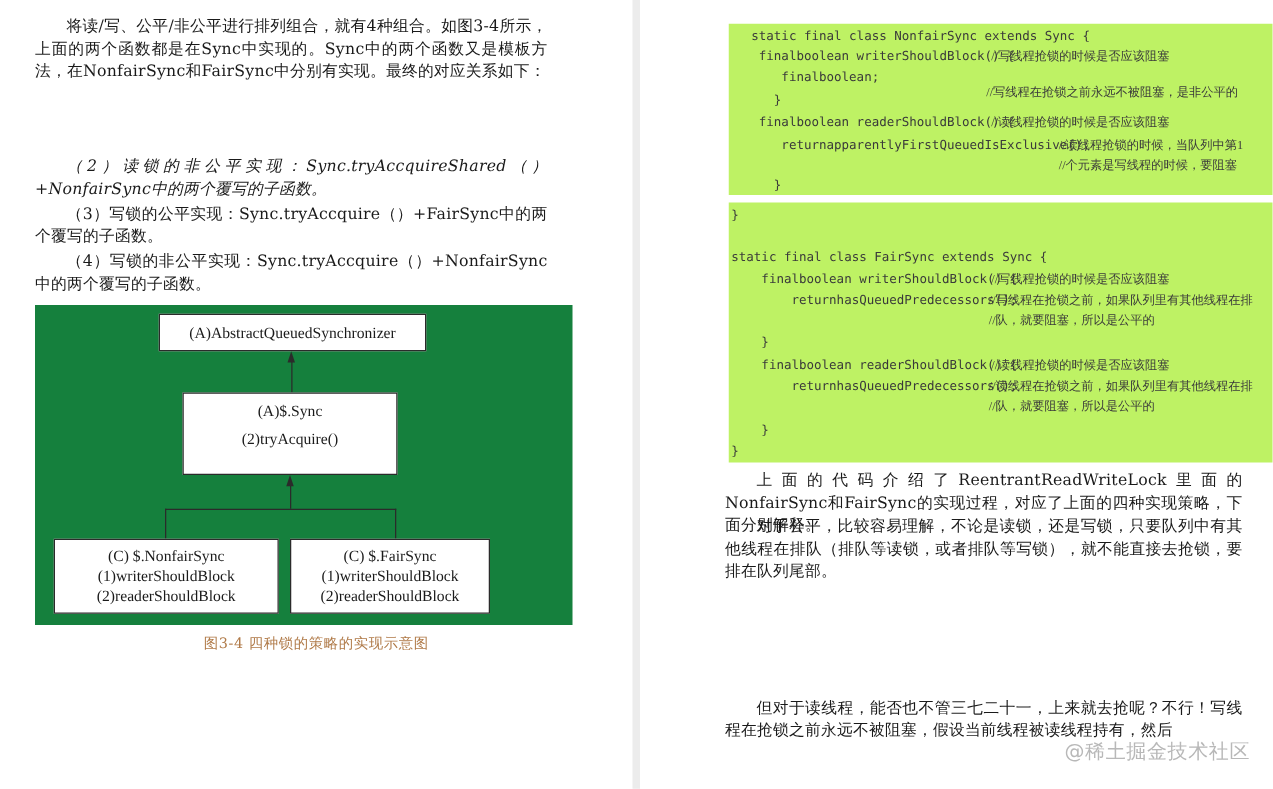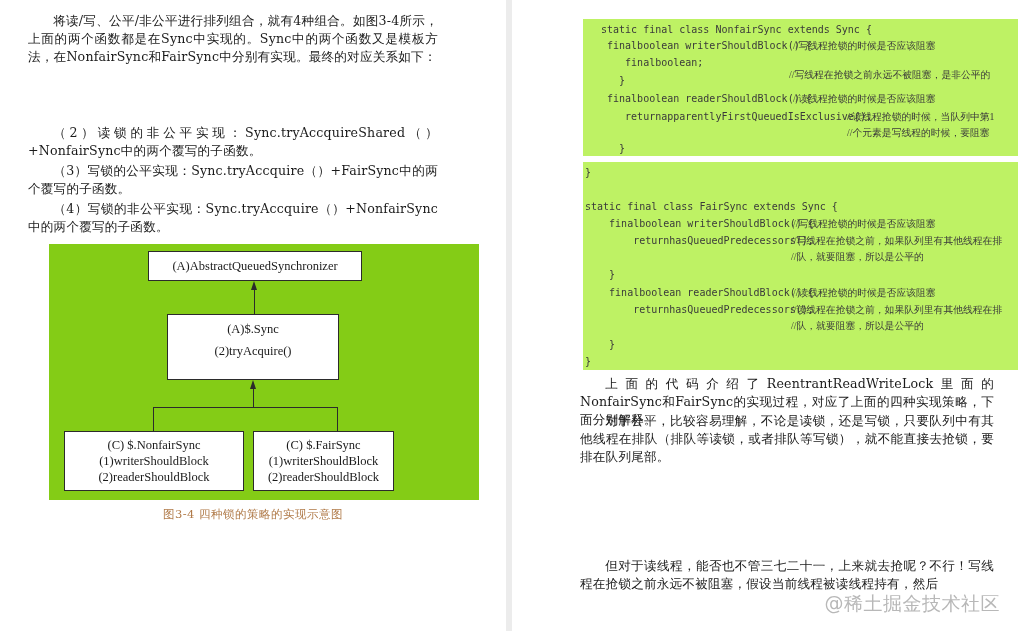--- a/index.html
+++ b/index.html
@@ -16,21 +16,21 @@
   .page-right { left: 512px; width: 506px; }
 
   .para {
     position: absolute; margin: 0;
     font-size: 12.6px; line-height: 18.2px;
     text-indent: 2em; text-align: justify;
     letter-spacing: 0.2px;
   }
 
   
-  .diagram { position: absolute; left: 49px; top: 244px; width: 430px; height: 256px; background: #84cc16; }
+  .diagram { position: absolute; left: 28px; top: 244px; width: 430px; height: 256px; background: #15803d; }
   .box {
     position: absolute; border: 1.4px solid #2b2b2b; background: #fff;
     font-family: "Liberation Serif", "DejaVu Serif", serif;
     font-size: 12.5px; text-align: center; color: #1a1a1a;
     box-sizing: border-box;
   }
   .box .line { display: block; line-height: 16px; }
   .conn { position: absolute; background: #2b2b2b; }
   .arrowhead {
     position: absolute; width: 0; height: 0;
@@ -50,29 +50,29 @@
   }
   .code-line { position: absolute; white-space: pre; line-height: 14px; }
   .code-comment {
     position: absolute; white-space: pre; line-height: 14px;
     font-family: Liberation Serif, serif; font-size: 9.8px; color: #3a3a3a;
   }
 
   .watermark {
     position: absolute; right: 18px; top: 591px;
     font-family: "DejaVu Sans", "Liberation Sans", sans-serif;
-    font-size: 19px; color: #b8b8b8; letter-spacing: 0.5px;
+    font-size: 16px; color: #b8b8b8; letter-spacing: 0.5px;
   }
 </style>
 </head>
 <body>
 
 <div class="page page-left">
   <p class="para" style="left:28px; top:12px; width:410px;">将读/写、公平/非公平进行排列组合，就有4种组合。如图3-4所示，上面的两个函数都是在Sync中实现的。Sync中的两个函数又是模板方法，在NonfairSync和FairSync中分别有实现。最终的对应关系如下：</p>
-  <p class="para" style="left:28px; top:124px; width:410px;">（2）读锁的非公平实现：Sync.tryAccquireShared（）+NonfairSync中的两个覆写的子函数。</p>
+  <p class="para" style="left:28px; top:124px; width:410px;font-style:italic;">（2）读锁的非公平实现：Sync.tryAccquireShared（）+NonfairSync中的两个覆写的子函数。</p>
   <p class="para" style="left:28px; top:162px; width:410px;">（3）写锁的公平实现：Sync.tryAccquire（）+FairSync中的两个覆写的子函数。</p>
   <p class="para" style="left:28px; top:200px; width:410px;">（4）写锁的非公平实现：Sync.tryAccquire（）+NonfairSync中的两个覆写的子函数。</p>
 
   <div class="diagram">
 
     <div class="box" style="left:99px; top:7px; width:214px; height:30px; padding-top:6px;">
       <span class="line">(A)AbstractQueuedSynchronizer</span>
     </div>
 
     <div class="conn" style="left:205px; top:44px; width:1.4px; height:26px;"></div>
@@ -88,21 +88,21 @@
     <div class="conn" style="left:104px; top:163px; width:185px; height:1.4px;"></div>
     <div class="conn" style="left:104px; top:163px; width:1.4px; height:24px;"></div>
     <div class="conn" style="left:288px; top:163px; width:1.4px; height:24px;"></div>
 
     <div class="box" style="left:15px; top:187px; width:180px; height:60px; padding-top:5px;">
       <span class="line">(C) $.NonfairSync</span>
       <span class="line">(1)writerShouldBlock</span>
       <span class="line">(2)readerShouldBlock</span>
     </div>
 
-    <div class="box" style="left:204px; top:187px; width:141px; height:60px; padding-top:5px;">
+    <div class="box" style="left:204px; top:187px; width:160px; height:60px; padding-top:5px;">
       <span class="line">(C) $.FairSync</span>
       <span class="line">(1)writerShouldBlock</span>
       <span class="line">(2)readerShouldBlock</span>
     </div>
   </div>
 
   <div class="caption">图3-4  四种锁的策略的实现示意图</div>
 </div>
 
 <div class="divider"></div>

